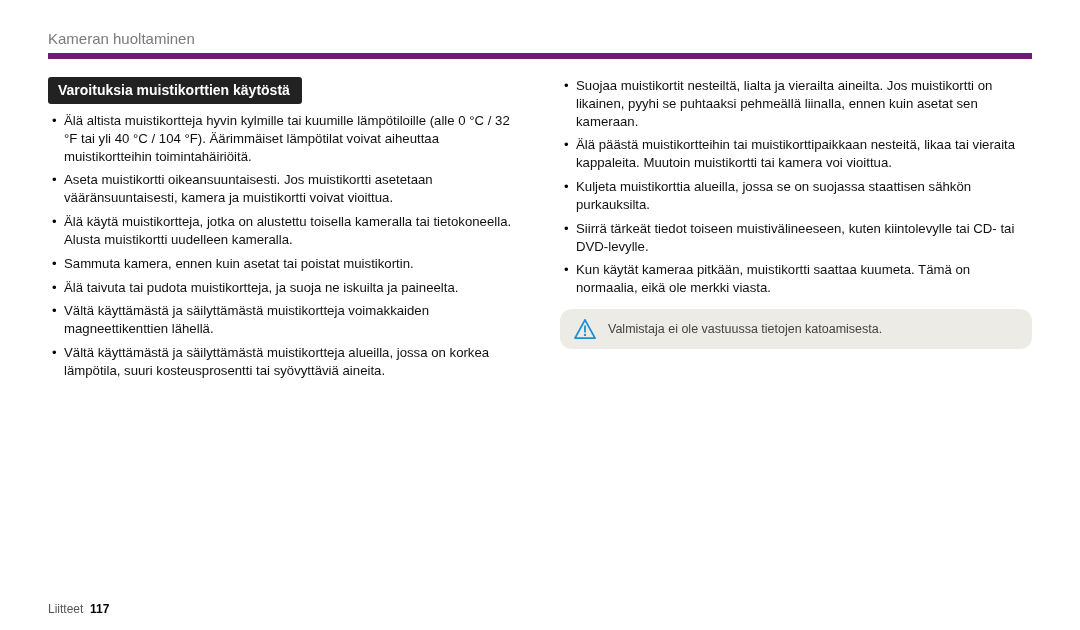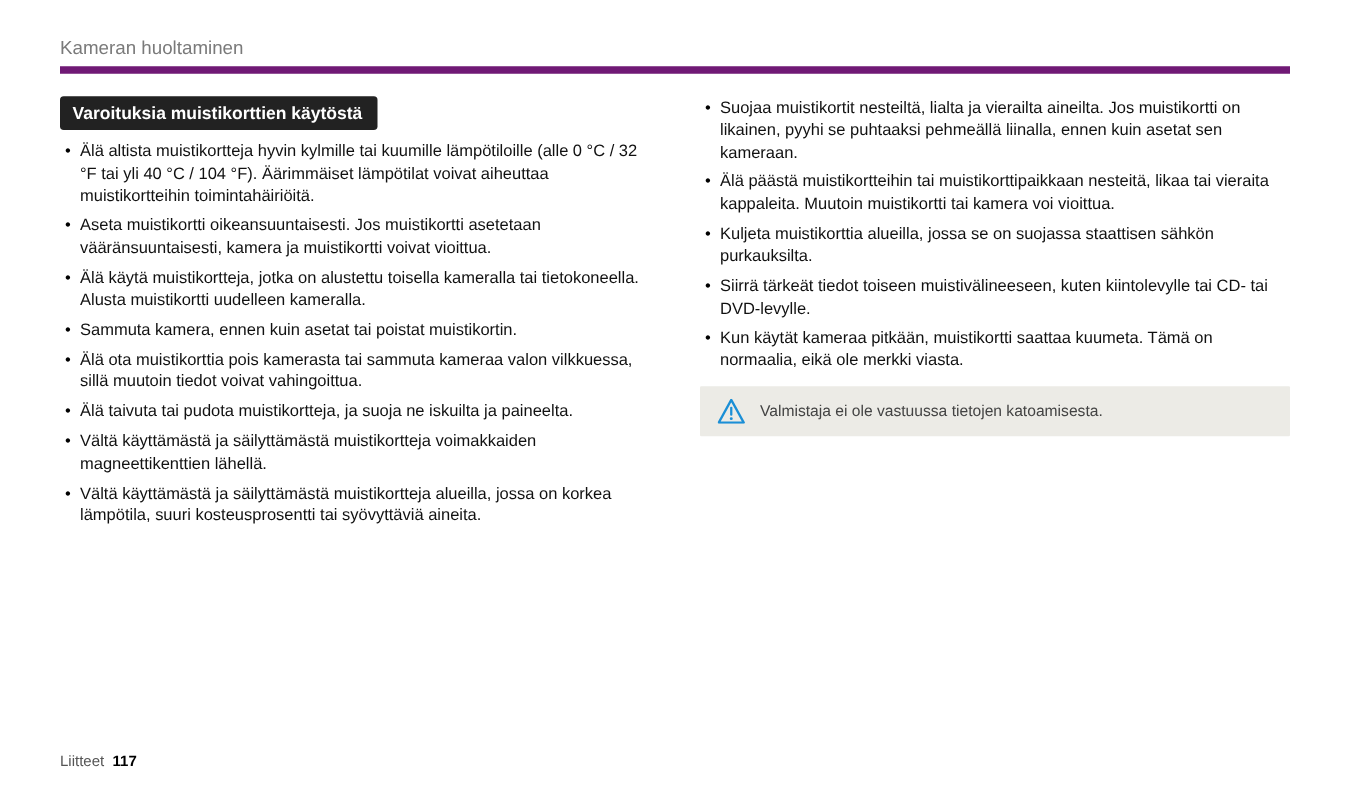--- a/index.html
+++ b/index.html
@@ -62,21 +62,21 @@
     position: absolute;
     left: 0;
     top: 0;
     color: #000;
   }
   .note-box {
     display: flex;
     align-items: center;
     gap: 12px;
     background: #ecebe6;
-    border-radius: 1px;
+    border-radius: 12px;
     padding: 10px 14px;
     margin-top: 12px;
   }
   .note-icon {
     width: 22px;
     height: 20px;
     flex-shrink: 0;
   }
   .note-text {
     font-size: 12.5px;
@@ -99,21 +99,20 @@
   <div class="breadcrumb">Kameran huoltaminen</div>
 
   <div class="columns">
     <div class="col">
       <div class="section-title">Varoituksia muistikorttien käytöstä</div>
       <ul class="bullets">
         <li>Älä altista muistikortteja hyvin kylmille tai kuumille lämpötiloille (alle 0 °C / 32 °F tai yli 40 °C / 104 °F). Äärimmäiset lämpötilat voivat aiheuttaa muistikortteihin toimintahäiriöitä.</li>
         <li>Aseta muistikortti oikeansuuntaisesti. Jos muistikortti asetetaan vääränsuuntaisesti, kamera ja muistikortti voivat vioittua.</li>
         <li>Älä käytä muistikortteja, jotka on alustettu toisella kameralla tai tietokoneella. Alusta muistikortti uudelleen kameralla.</li>
         <li>Sammuta kamera, ennen kuin asetat tai poistat muistikortin.</li>
-        <li>Älä ota muistikorttia pois kamerasta tai sammuta kameraa valon vilkkuessa, sillä muutoin tiedot voivat vahingoittua.</li>
         <li>Älä taivuta tai pudota muistikortteja, ja suoja ne iskuilta ja paineelta.</li>
         <li>Vältä käyttämästä ja säilyttämästä muistikortteja voimakkaiden magneettikenttien lähellä.</li>
         <li>Vältä käyttämästä ja säilyttämästä muistikortteja alueilla, jossa on korkea lämpötila, suuri kosteusprosentti tai syövyttäviä aineita.</li>
       </ul>
     </div>
 
     <div class="col">
       <ul class="bullets">
         <li>Suojaa muistikortit nesteiltä, lialta ja vierailta aineilta. Jos muistikortti on likainen, pyyhi se puhtaaksi pehmeällä liinalla, ennen kuin asetat sen kameraan.</li>
         <li>Älä päästä muistikortteihin tai muistikorttipaikkaan nesteitä, likaa tai vieraita kappaleita. Muutoin muistikortti tai kamera voi vioittua.</li>

